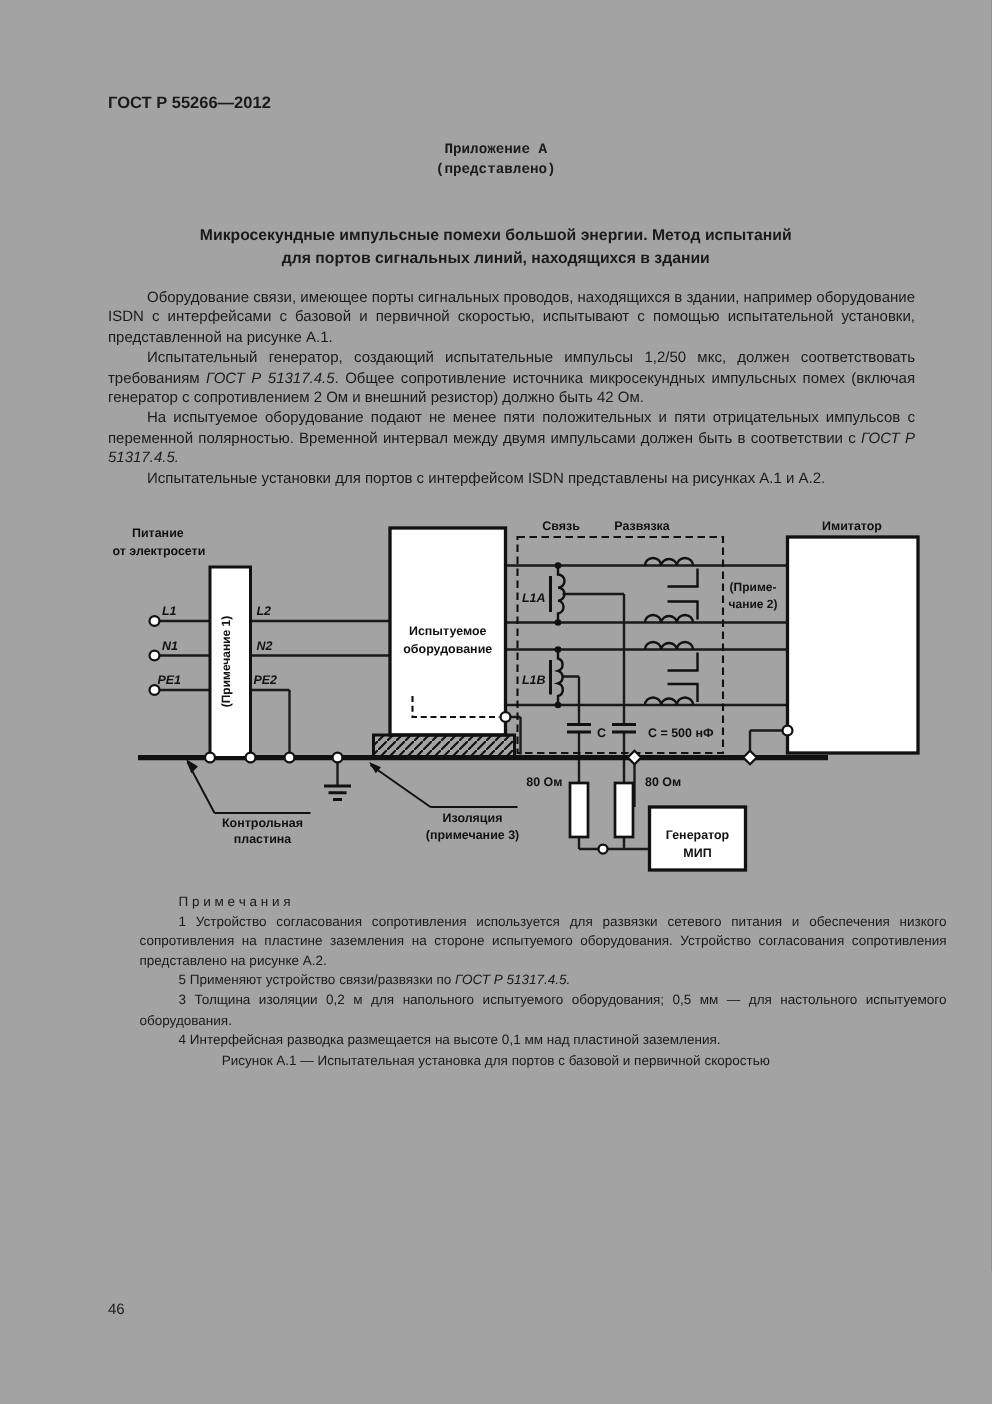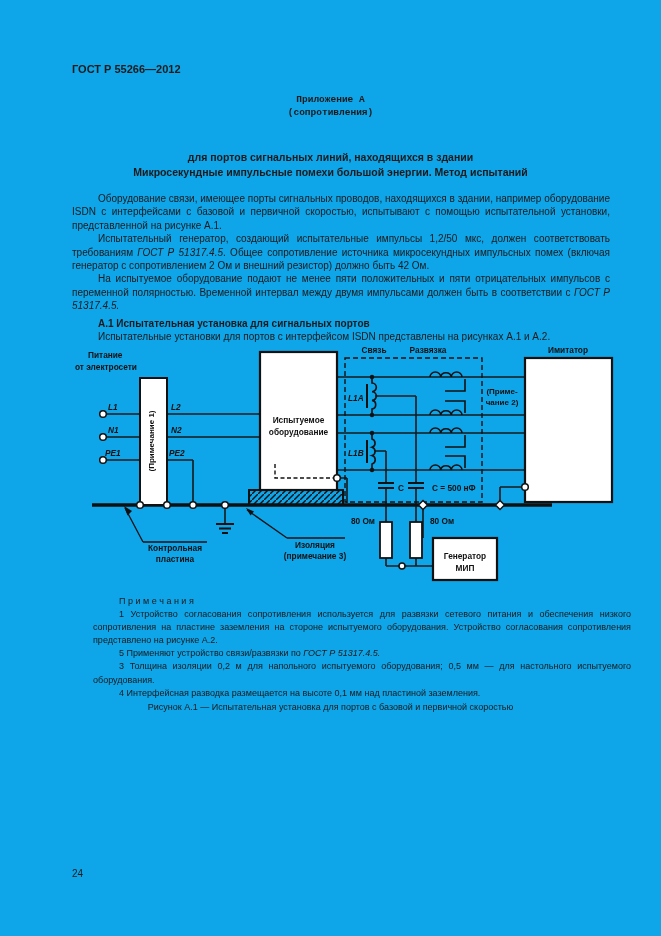--- a/index.html
+++ b/index.html
@@ -1,16 +1,16 @@
 <!DOCTYPE html>
 <html><head>
 <meta charset="utf-8">
 <style>
   html,body{margin:0;padding:0;background:#888;}
-  .page{position:relative;width:661px;height:936px;background:#0ea5e9;overflow:hidden;
+  .page{position:relative;width:661px;height:936px;background:#a3a3a3;overflow:hidden;
         font-family:"Liberation Sans",sans-serif;color:#1a1a1a;}
   .abs{position:absolute;}
   .doc-header{left:72px;top:63px;font-size:11px;font-weight:bold;}
   .appendix{left:0;right:0;top:93px;text-align:center;font-size:9.5px;font-weight:bold;line-height:13px;font-family:Liberation Mono, monospace;}
   .doc-title{left:0;right:0;top:150px;text-align:center;font-size:10.5px;font-weight:bold;line-height:14.5px;}
   .body-text{left:72px;top:192px;width:538px;font-size:10px;line-height:13.4px;text-align:justify;}
   .body-text p{margin:0;text-indent:26px;}
   .sec-head{font-weight:bold;margin-top:4px !important;}
   .it{font-style:italic;}
   .notes{left:72px;top:595px;width:538px;font-size:9px;line-height:13.1px;text-align:justify;margin-left:21px;}
@@ -23,33 +23,32 @@
 </style>
 </head>
 <body>
 
 <div class="page">
 
   <div class="abs doc-header">ГОСТ Р 55266—2012</div>
 
   <div class="abs appendix">
     <div>Приложение А</div>
-    <div>(сопротивления)</div>
+    <div>(представлено)</div>
   </div>
 
   <div class="abs doc-title">
+    <div>Микросекундные импульсные помехи большой энергии. Метод испытаний</div>
     <div>для портов сигнальных линий, находящихся в здании</div>
-    <div>Микросекундные импульсные помехи большой энергии. Метод испытаний</div>
   </div>
 
   <div class="abs body-text">
     <p><span>Оборудование связи, имеющее порты сигнальных проводов, находящихся в здании, например оборудование ISDN с интерфейсами с базовой и первичной скоростью, испытывают с помощью испытательной установки, представленной на рисунке А.1.</span></p>
     <p><span>Испытательный генератор, создающий испытательные импульсы 1,2/50 мкс, должен соответствовать требованиям </span><span class="it">ГОСТ Р 51317.4.5</span><span>. Общее сопротивление источника микросекундных импульсных помех (включая генератор с сопротивлением 2 Ом и внешний резистор) должно быть 42 Ом.</span></p>
     <p><span>На испытуемое оборудование подают не менее пяти положительных и пяти отрицательных импульсов с переменной полярностью. Временной интервал между двумя импульсами должен быть в соответствии с </span><span class="it">ГОСТ Р 51317.4.5.</span></p>
-    <p class="sec-head">А.1 Испытательная установка для сигнальных портов</p>
     <p>Испытательные установки для портов с интерфейсом ISDN представлены на рисунках А.1 и А.2.</p>
   </div>
 
   <svg class="abs" style="left:72px;top:344px;" width="565" height="272" viewBox="0 0 565 272">
     <defs>
       <pattern id="hatch" patternUnits="userSpaceOnUse" width="6" height="6">
         <path d="M0,6 L6,0" stroke="#111" stroke-width="1.4"></path>
       </pattern>
     </defs>
 
@@ -170,15 +169,15 @@
     <p>1 Устройство согласования сопротивления используется для развязки сетевого питания и обеспечения низкого сопротивления на пластине заземления на стороне испытуемого оборудования. Устройство согласования сопротивления представлено на рисунке А.2.</p>
     <p><span>5 Применяют устройство связи/развязки по </span><span class="it">ГОСТ Р 51317.4.5.</span></p>
     <p>3 Толщина изоляции 0,2 м для напольного испытуемого оборудования; 0,5 мм — для настольного испытуемого оборудования.</p>
     <p>4 Интерфейсная разводка размещается на высоте 0,1 мм над пластиной заземления.</p>
   </div>
 
   <div class="abs caption">
     <div>Рисунок А.1 — Испытательная установка для портов с базовой и первичной скоростью</div>
   </div>
 
-  <div class="abs page-num">24</div>
+  <div class="abs page-num">46</div>
 
 </div>
 
 </body></html>

